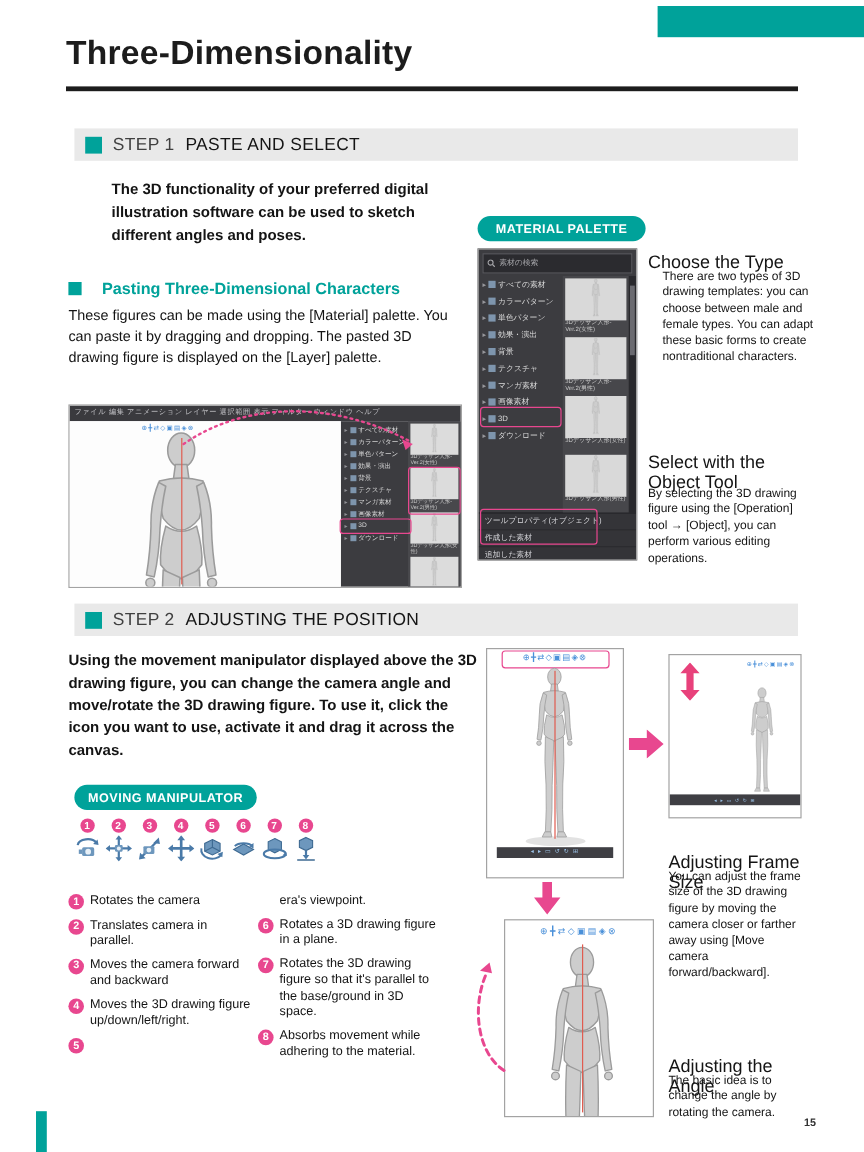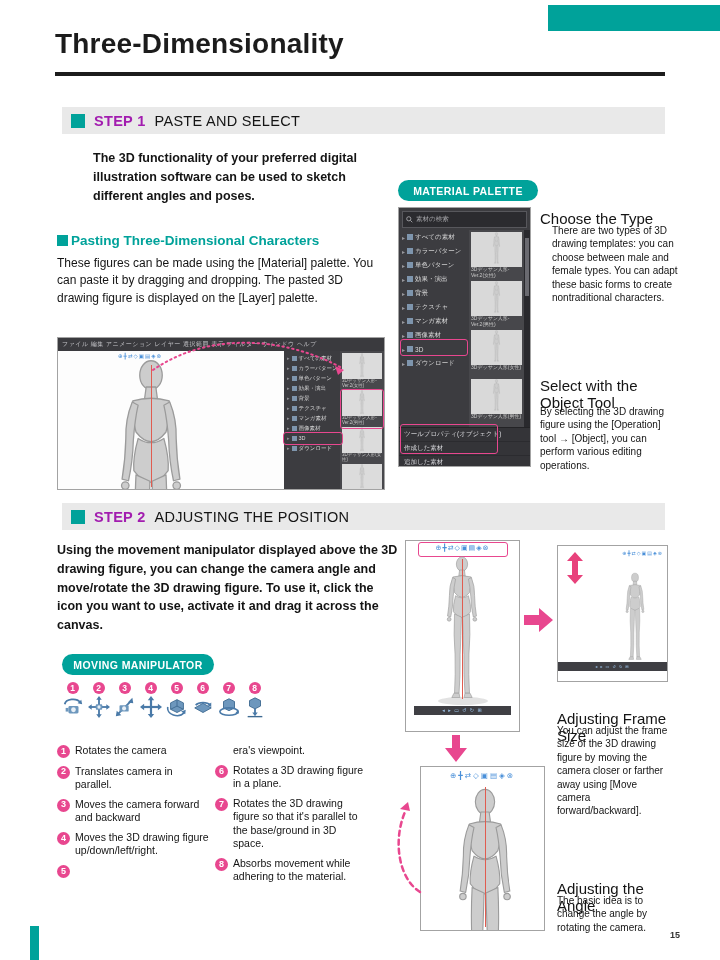--- a/index.html
+++ b/index.html
@@ -4,27 +4,27 @@
 <style>
   html,body{margin:0;padding:0;background:#fff;}
   .page{position:relative;width:720px;height:960px;background:#ffffff;font-family:"Liberation Sans",sans-serif;color:#141414;overflow:hidden;}
   
   .corner-accent{position:absolute;top:5px;right:0;width:172px;height:26px;background:#00a29a;}
   .page-title{position:absolute;left:55px;top:28px;font-size:28px;font-weight:bold;letter-spacing:.2px;color:#1c1c1c;margin:0;}
   .title-rule{position:absolute;left:55px;top:72px;width:610px;height:4px;background:#1c1c1c;}
   
   .stepbar{position:absolute;left:62px;width:603px;height:27px;background:#e9e9e9;display:flex;align-items:center;gap:9px;padding-left:9px;box-sizing:border-box;}
   .stepsq{width:14px;height:14px;background:#00a29a;flex:none;}
-  .steplabel{color:#a21caf;font-weight:bold;font-size:14.5px;letter-spacing:.3px;}
+  .steplabel{color:#404040;font-weight:normal;font-size:14.5px;letter-spacing:.3px;}
   .steptitle{color:#141414;font-weight:normal;font-size:14.5px;letter-spacing:.3px;}
   
   .para-bold{position:absolute;font-weight:bold;font-size:12.5px;line-height:1.5;}
   .para{position:absolute;font-size:12px;line-height:1.45;}
   .badge{position:absolute;background:#00a29a;color:#fff;font-weight:bold;font-size:10.5px;letter-spacing:.4px;height:21px;border-radius:11px;display:flex;align-items:center;justify-content:center;}
-  .subhead{position:absolute;display:flex;align-items:center;gap:3px;}
+  .subhead{position:absolute;display:flex;align-items:center;gap:17px;}
   .subhead .sq{width:11px;height:11px;background:#00a29a;flex:none;}
   .subhead .txt{color:#00a29a;font-weight:bold;font-size:13.5px;}
   .side-title{position:absolute;font-weight:normal;font-size:15px;}
   .side-body{position:absolute;font-size:10px;line-height:1.34;}
   
   .shot{position:absolute;background:#fff;border:1px solid #a3a3a3;box-sizing:border-box;overflow:hidden;}
   .glyphbar{color:#4a90d9;letter-spacing:1px;white-space:nowrap;}
   .axis{position:absolute;width:1px;background:#e05c50;}
   .hl{position:absolute;border:1.5px solid #e8478f;border-radius:3px;pointer-events:none;}
   .overlay{position:absolute;inset:0;pointer-events:none;}

